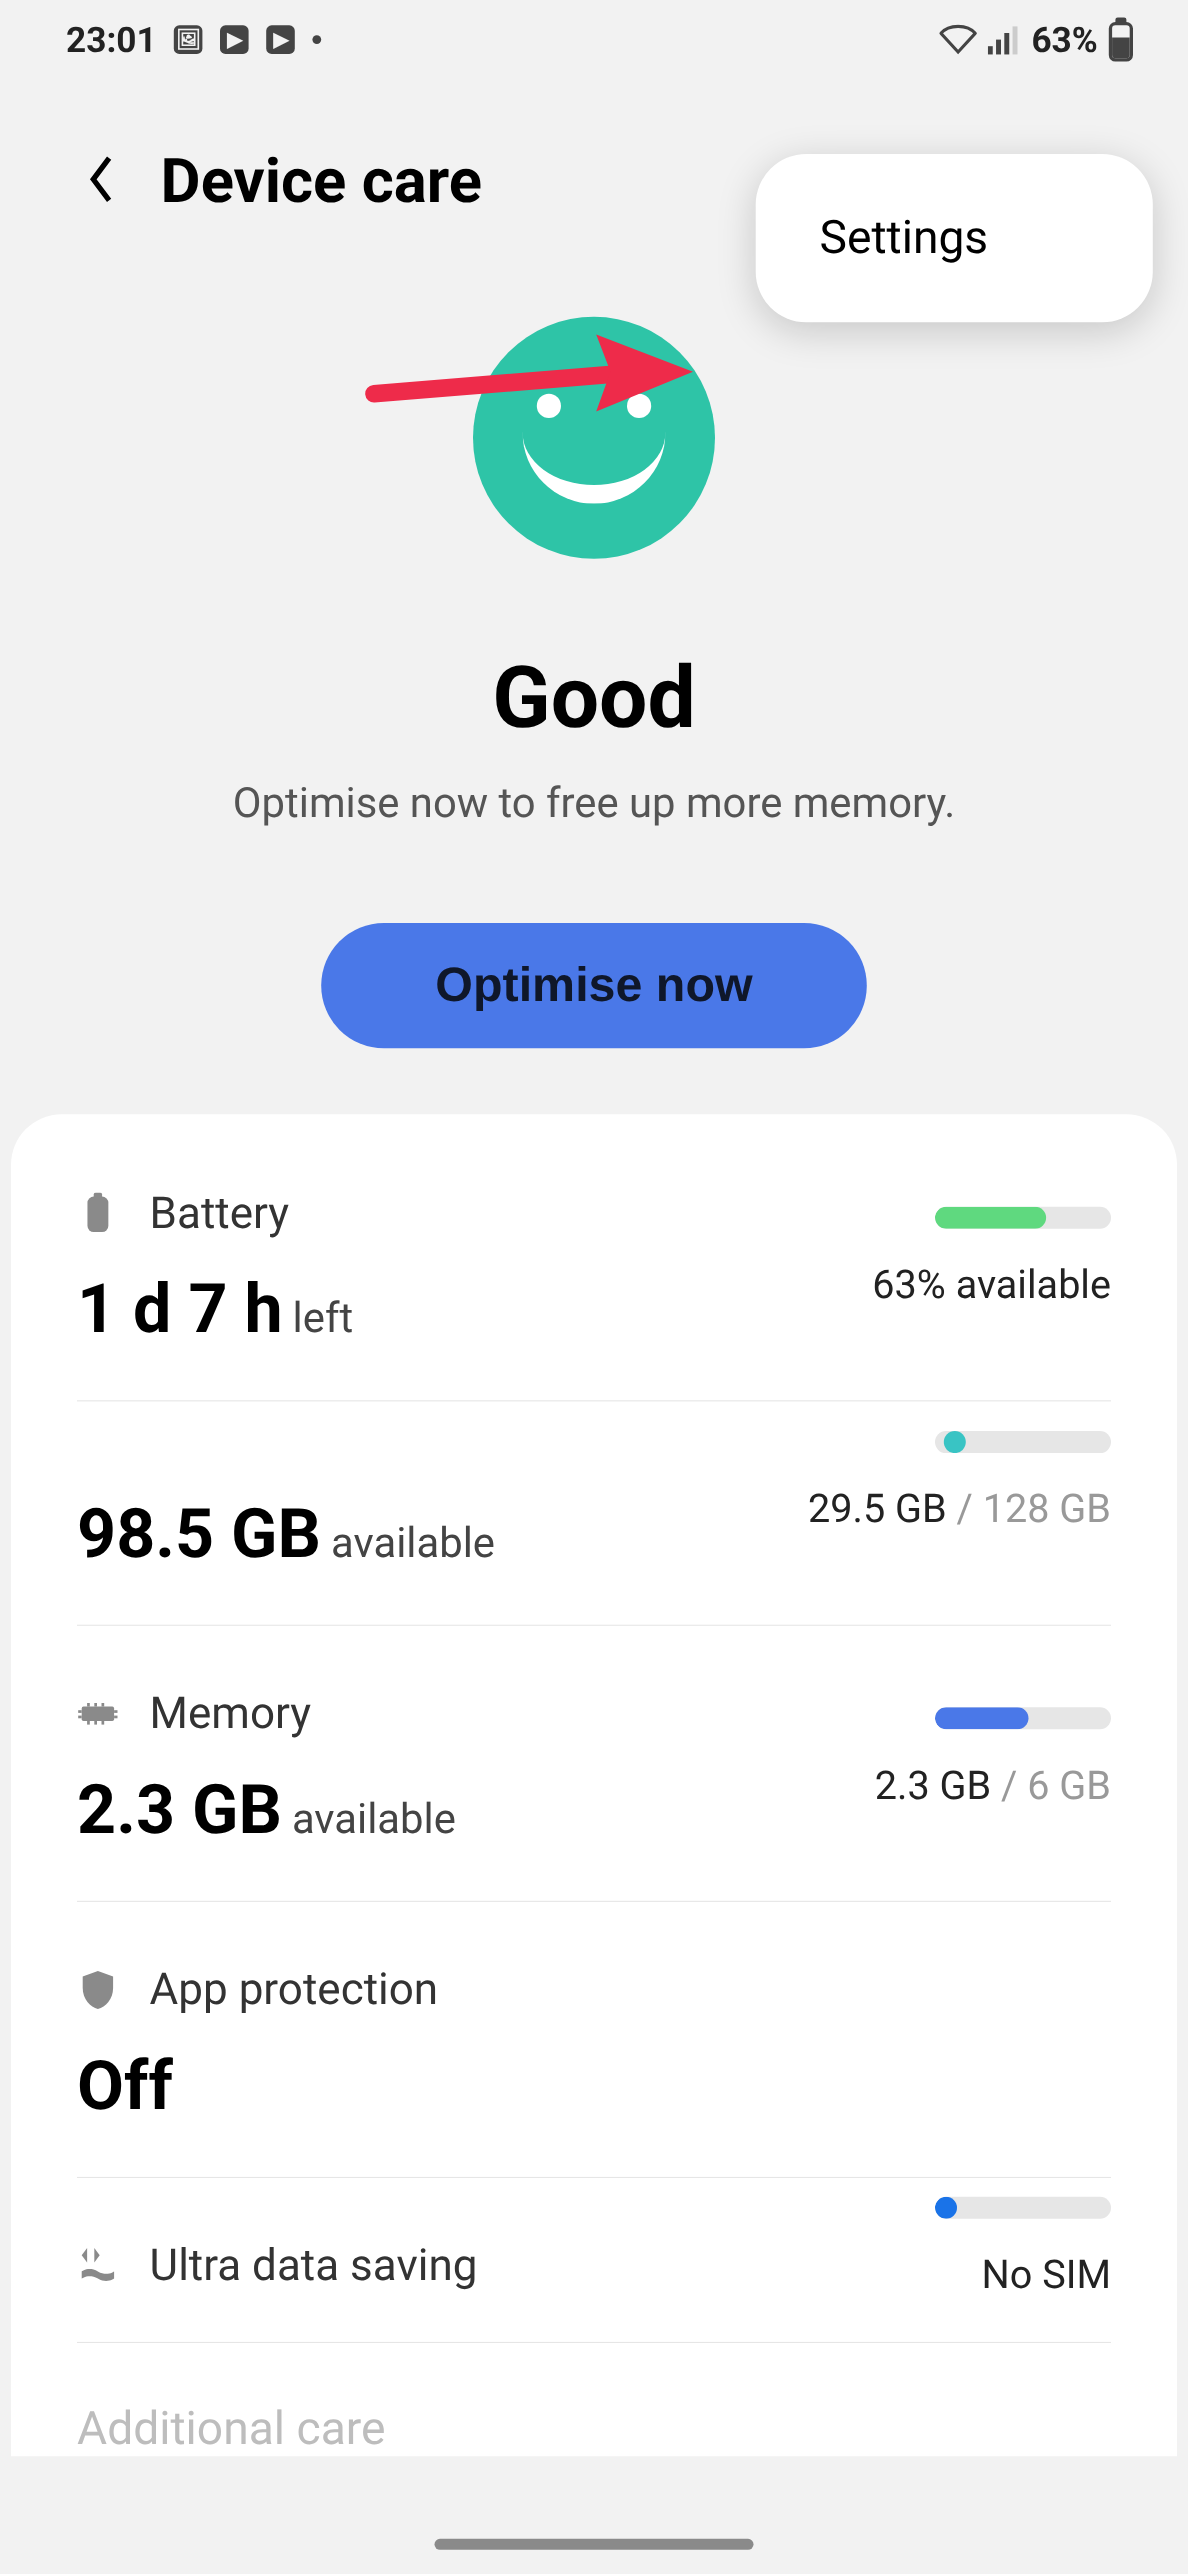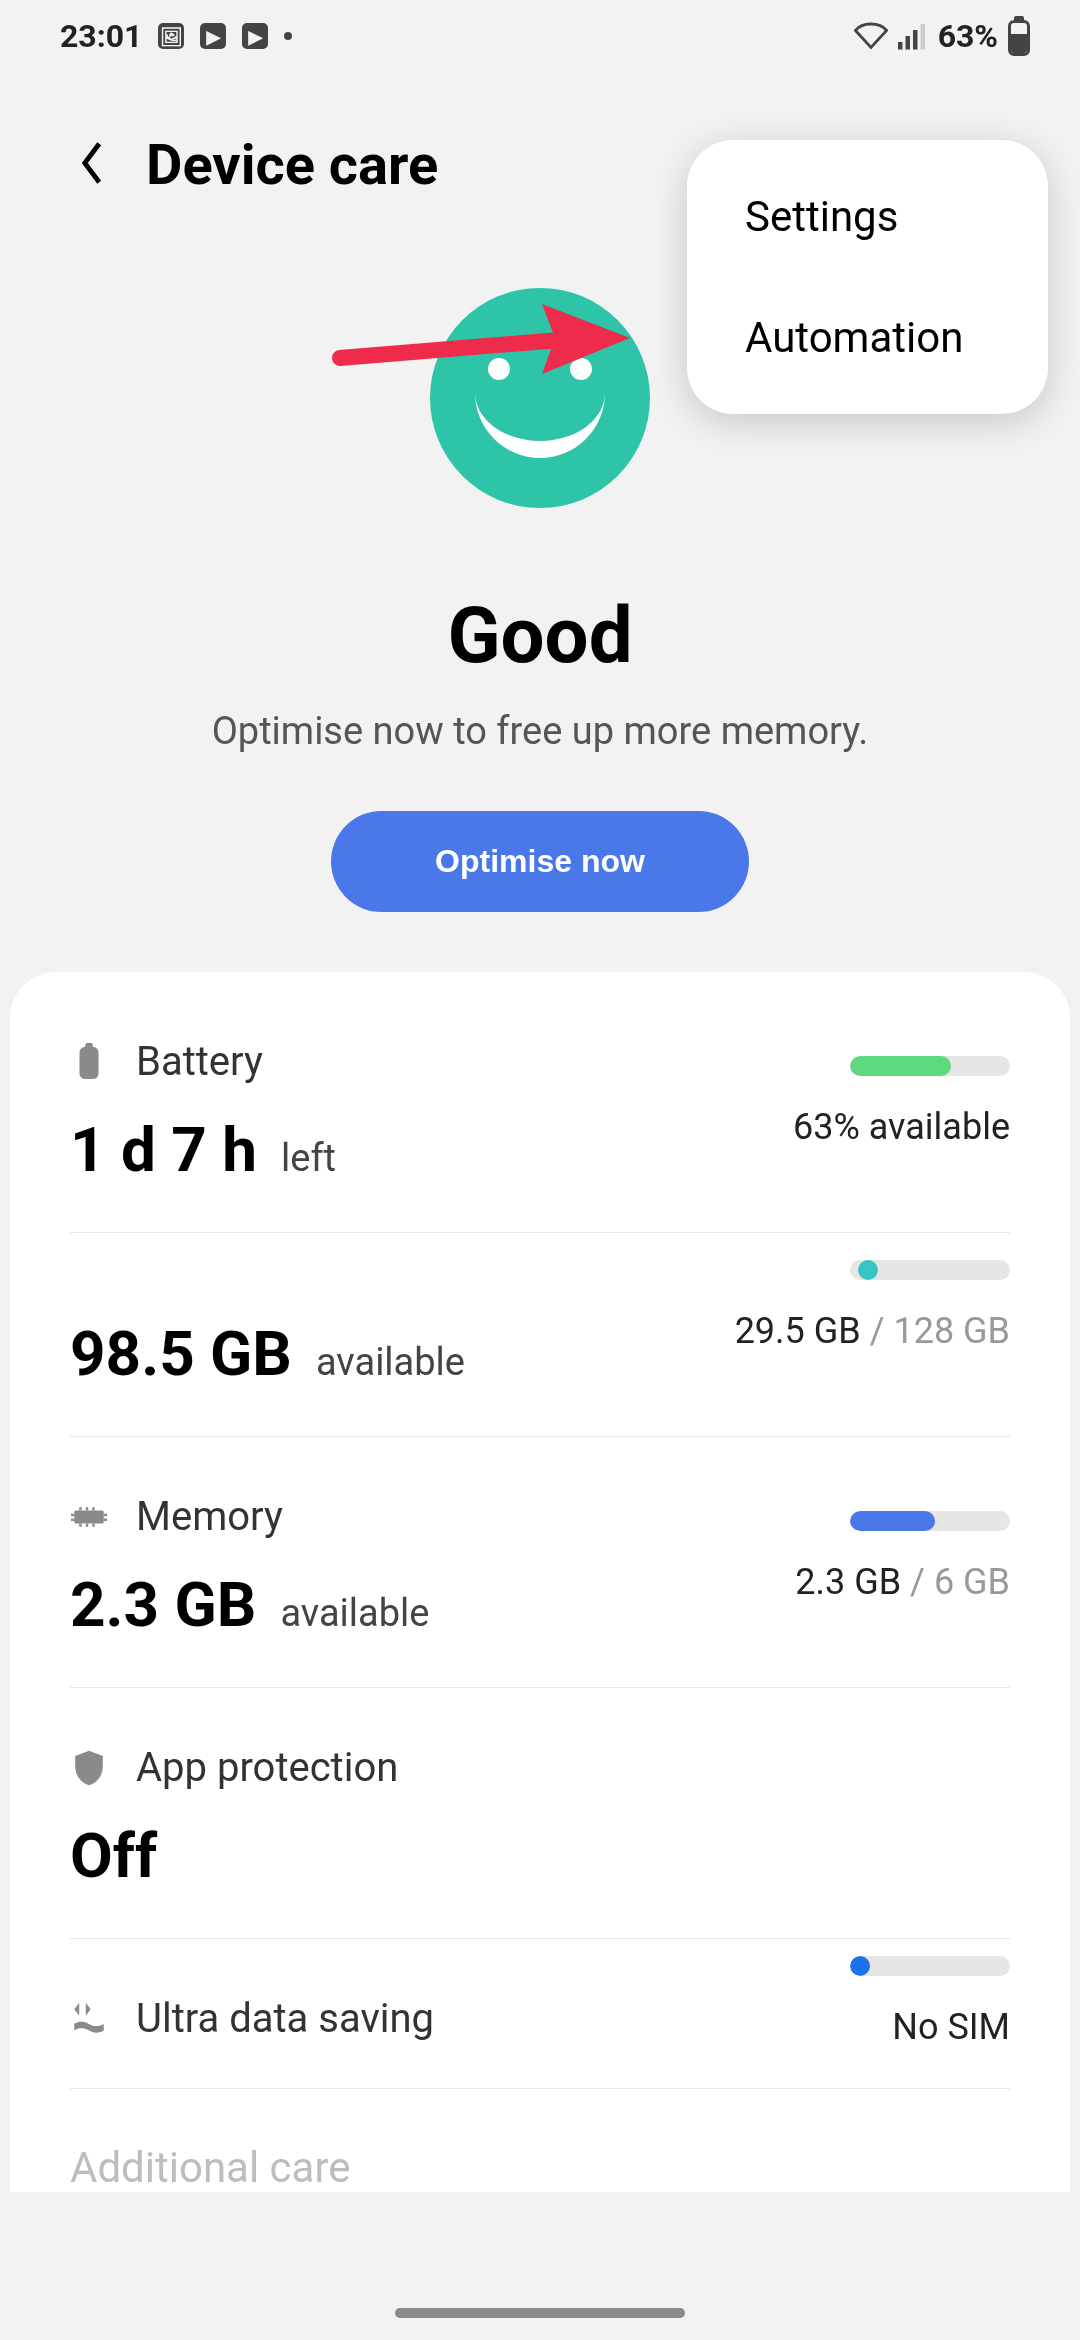--- a/index.html
+++ b/index.html
@@ -52,25 +52,25 @@
     }
     .smiley .eyes { position:absolute; top:70px; display:flex; gap:60px;}
     .smiley .eye { width:22px; height:22px; background:#fff; border-radius:50%;}
     .smiley .mouth2 {
       position:absolute; top:100px; width:130px; height:70px;
       border-bottom:17px solid #fff; border-radius:0 0 100px 100px;
     }
     .status-title { font-size: 78px; font-weight:700; color:#000; }
     .status-sub { font-size: 38px; color:#555; margin-top:28px; }
     .optimize-btn {
-      margin-top: 58px;
+      margin-top: 86px;
       display:inline-block;
       background:#4a78e8;
-      color:#ffffff;
-      font-size: 32px;
+      color:#0f172a;
+      font-size: 44px;
       font-weight:600;
       padding: 32px 104px;
       border-radius: 60px;
       border:none;
     }
 
     
     .card {
       background:#fff;
       margin: 0 10px;
@@ -79,21 +79,21 @@
     }
     .row {
       border-bottom: 1.5px solid #e6e6e6;
       padding: 56px 0 46px;
       position: relative;
     }
     .row:last-of-type { border-bottom:none; }
     .row-top { display:flex; align-items:center; gap:28px; }
     .row-icon { width:38px; height:38px; display:flex; align-items:center; justify-content:center; color:#7a7a7a;}
     .row-label { font-size:40px; color:#333; }
-    .row-main { display:flex; align-items:baseline; gap:24px; margin-top:28px;}
+    .row-main { display:flex; align-items:baseline; gap:9px; margin-top:28px;}
     .big-val { font-size:62px; font-weight:700; color:#000; }
     .big-unit { font-size:38px; color:#444; }
     .row-right { position:absolute; right:0; bottom:48px; text-align:right;}
     .row-right-up { position:absolute; right:0; bottom:84px; text-align:right;}
     .mini-bar { width:160px; height:20px; background:#e6e6e6; border-radius:12px; margin-left:auto; overflow:hidden; position:relative; margin-bottom:30px;}
     .mini-bar .fill { height:100%; border-radius:12px; }
     .mini-bar .dotfill { width:20px; height:20px; border-radius:50%; position:absolute; left:0; top:0;}
     .right-text { font-size:36px; color:#222; }
     .right-text .mut { color:#999; }
     .additional { font-size:42px; color:#bdbdbd; padding:54px 0 0;}
@@ -285,21 +285,20 @@
       <div class="right-text">No SIM</div>
     </div>
   </div>
 
   <div class="additional">Additional care</div>
 
 </div>
 
 <div class="popup">
   <div class="popup-item">Settings</div>
-  <div class="popup-item">Automation</div>
 </div>
 
 <svg class="arrow" width="310" height="120" viewBox="0 0 310 120">
   <line x1="10" y1="68" x2="230" y2="50" stroke="#ee2b4a" stroke-width="16" stroke-linecap="round"></line>
   <polygon points="300,48 212,14 225,48 212,84" fill="#ee2b4a"></polygon>
 </svg>
 
 <div class="home-ind"></div>
 
 </body></html>

